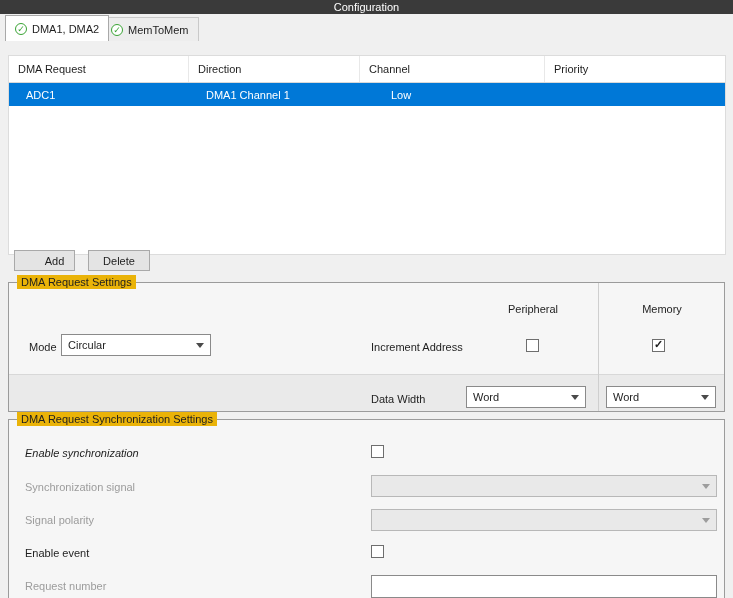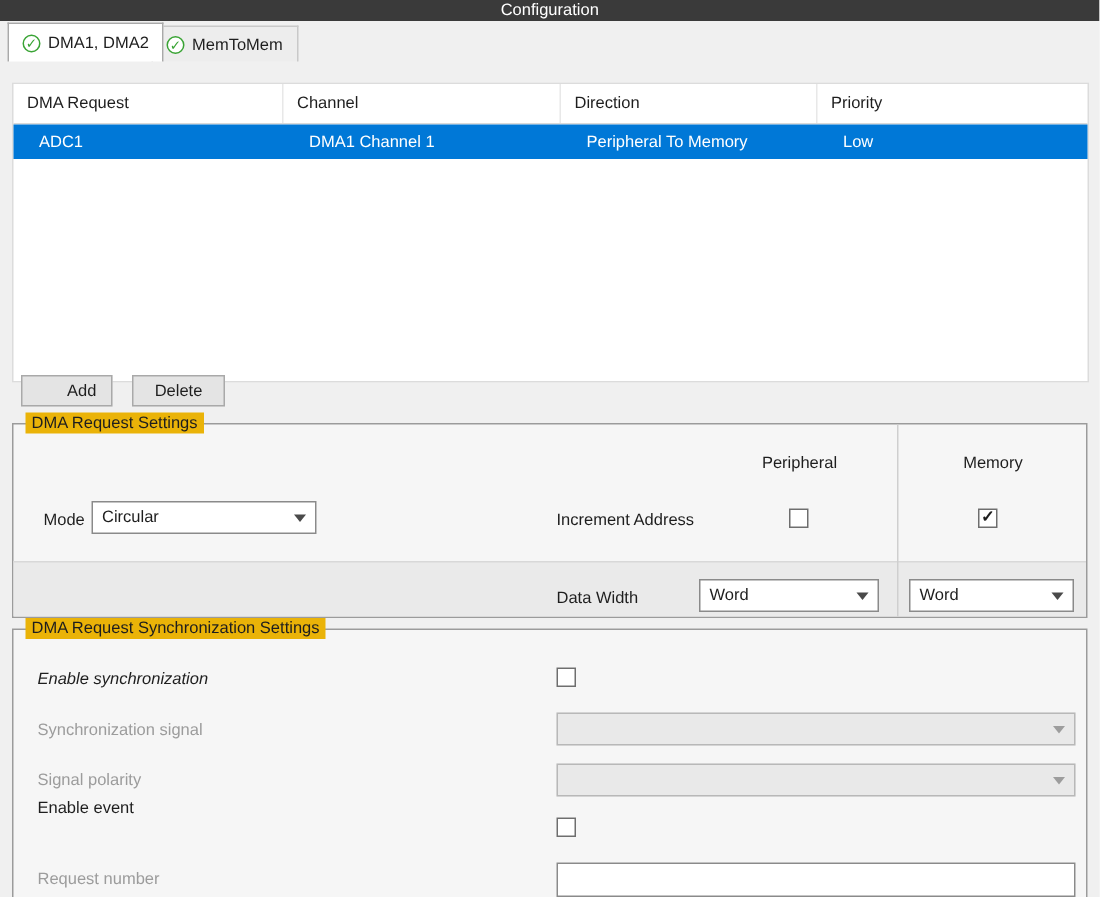--- a/index.html
+++ b/index.html
@@ -89,28 +89,27 @@
     <span>DMA1, DMA2</span>
   </div>
   <div class="tab inactive">
     <span class="okicon">✓</span>
     <span>MemToMem</span>
   </div>
 
   <div class="table">
     <div class="thead">
       <div class="th c1">DMA Request</div>
+      <div class="th c3">Direction</div>
       <div class="th c2">Channel</div>
-      <div class="th c3">Direction</div>
       <div class="th c4">Priority</div>
     </div>
     <div class="trow selected">
       <div class="td c1">ADC1</div>
       <div class="td c2">DMA1 Channel 1</div>
-      <div class="td c3">Peripheral To Memory</div>
       <div class="td c4">Low</div>
     </div>
   </div>
 
   <button class="btn" id="btn-add">Add</button>
   <button class="btn" id="btn-del">Delete</button>
 
   <div class="group" id="group-req">
     <span class="group-label">DMA Request Settings</span>
     <div class="band"></div>
@@ -151,20 +150,20 @@
       <span></span>
       <span class="arrow"></span>
     </div>
 
     <div class="lbl dim" style="left:16px; top:94px;">Signal polarity</div>
     <div class="combo disabled" style="left:362px; top:89px; width:346px;">
       <span></span>
       <span class="arrow"></span>
     </div>
 
-    <div class="lbl" style="left:16px; top:113px;">Enable event</div>
+    <div class="lbl" style="left:16px; top:127px;">Enable event</div>
     <span class="cb" style="left:362px; top:125px;"></span>
 
     <div class="lbl dim" style="left:16px; top:160px;">Request number</div>
     <input class="textfield" style="left: 362px; top: 155px; width: 346px;" value="">
   </div>
 
 </div>
 
 </body></html>

